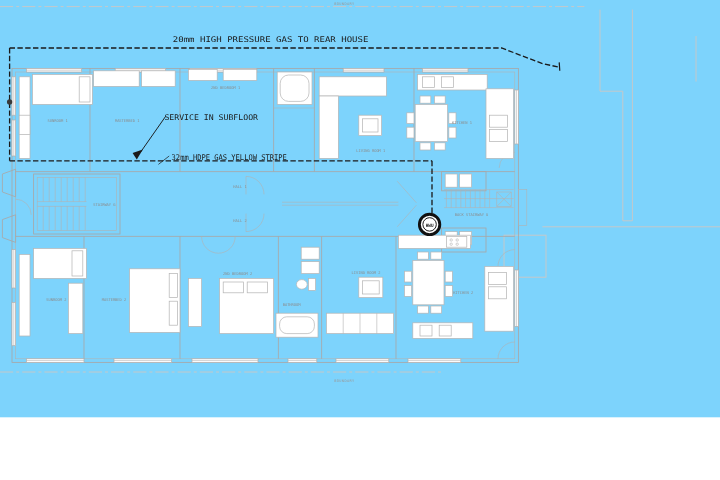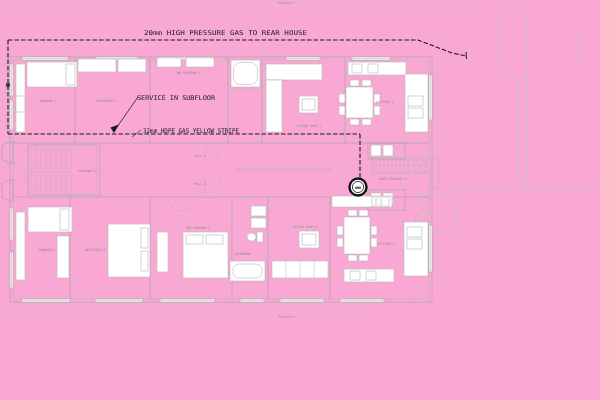--- a/index.html
+++ b/index.html
@@ -1,16 +1,16 @@
 <!DOCTYPE html>
 <html><head>
 <meta charset="utf-8">
 <style>
   html,body{margin:0;padding:0;background:#fff;}
-  .canvas{position:relative;width:600px;height:400px;background:#f9a8d4;overflow:hidden;
+  .canvas{position:relative;width:600px;height:348px;background:#7dd3fc;overflow:hidden;
           font-family:"DejaVu Sans Mono", monospace;text-align:right;}
   svg{display:block}
   text{font-family:"DejaVu Sans Mono", monospace;}
   .ann{fill:#1a1a1a;font-size:6.5px;}
   .room{fill:#8c8c8c;font-size:3.1px;text-anchor:middle;}
   .tiny{fill:#9a9a9a;font-size:3px;text-anchor:middle;letter-spacing:.3px;}
   .plan{stroke:#a8a8a8;stroke-width:.7;fill:none;}
   .planthin{stroke:#b2b2b2;stroke-width:.5;fill:none;}
   .furn{stroke:#b5b5b5;stroke-width:.6;fill:#ffffff;}
   .site{stroke:#c8c8c8;stroke-width:.8;fill:none;}

